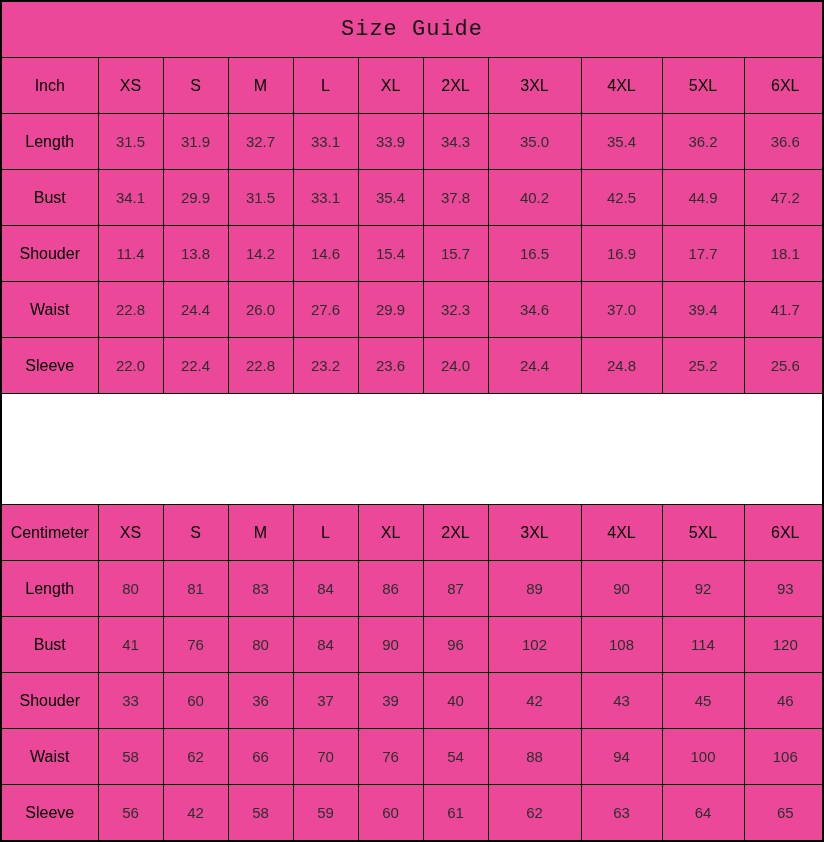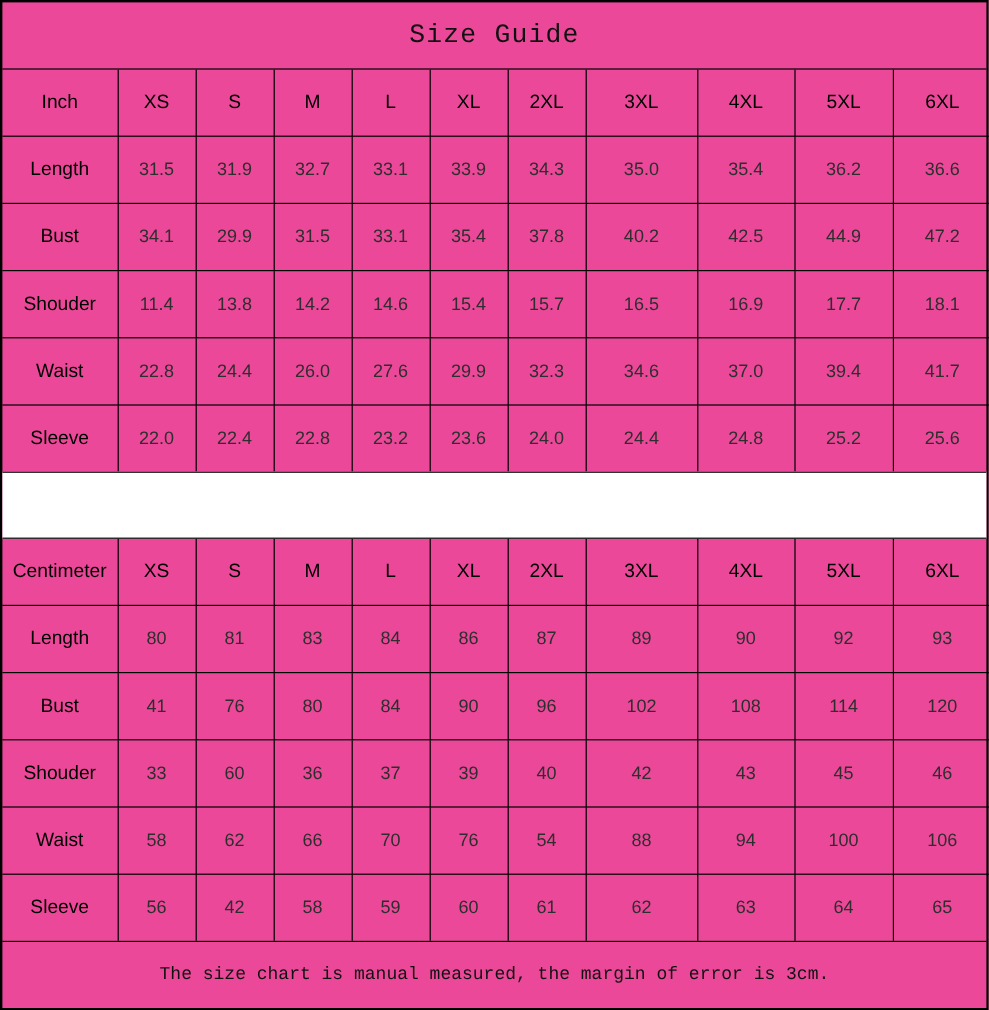--- a/index.html
+++ b/index.html
@@ -280,15 +280,14 @@
           <td>60</td>
           <td>61</td>
           <td>62</td>
           <td>63</td>
           <td>64</td>
           <td>65</td>
         </tr>
       </tbody>
     </table>
 
-  <div class="footer-bar">The size chart is manual measured, the margin of error is 3cm.</div>
 
 </div>
 
 </body></html>

